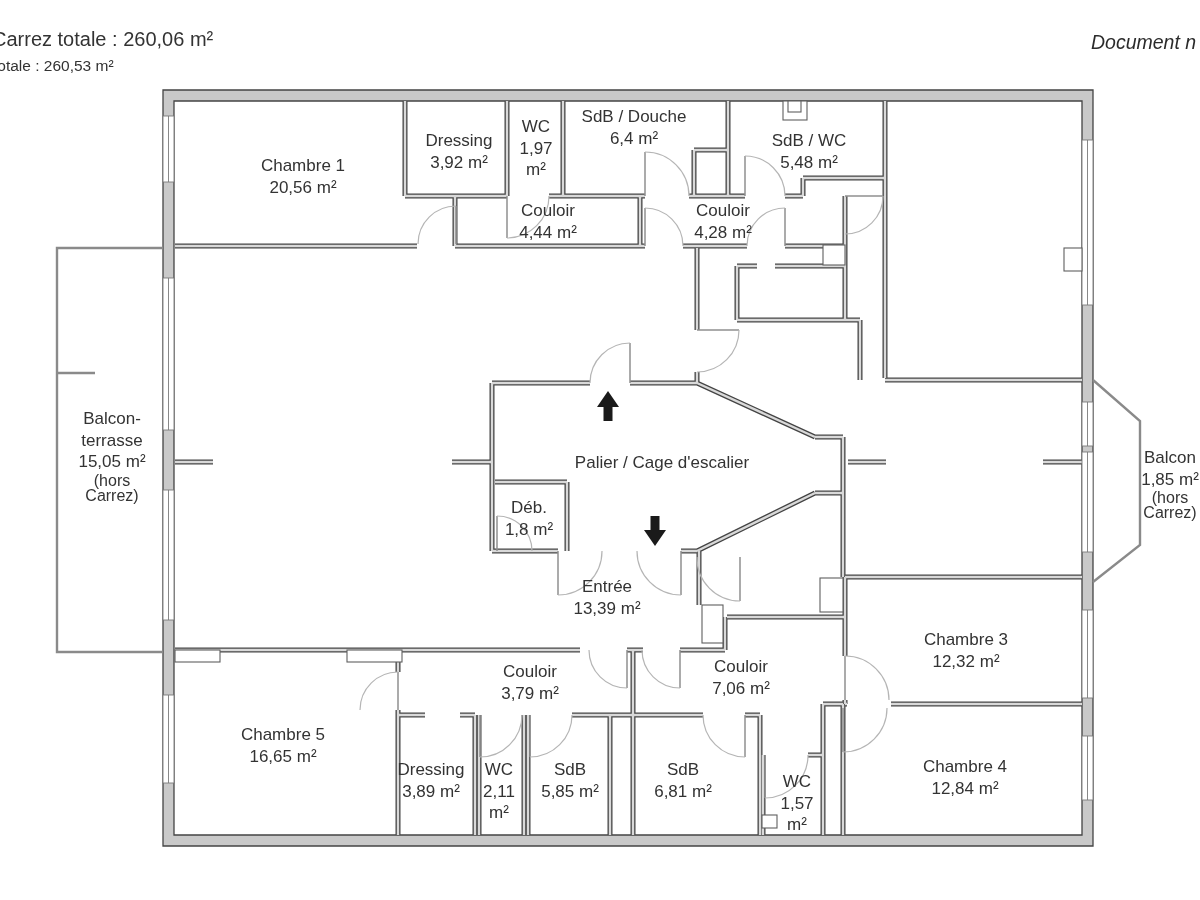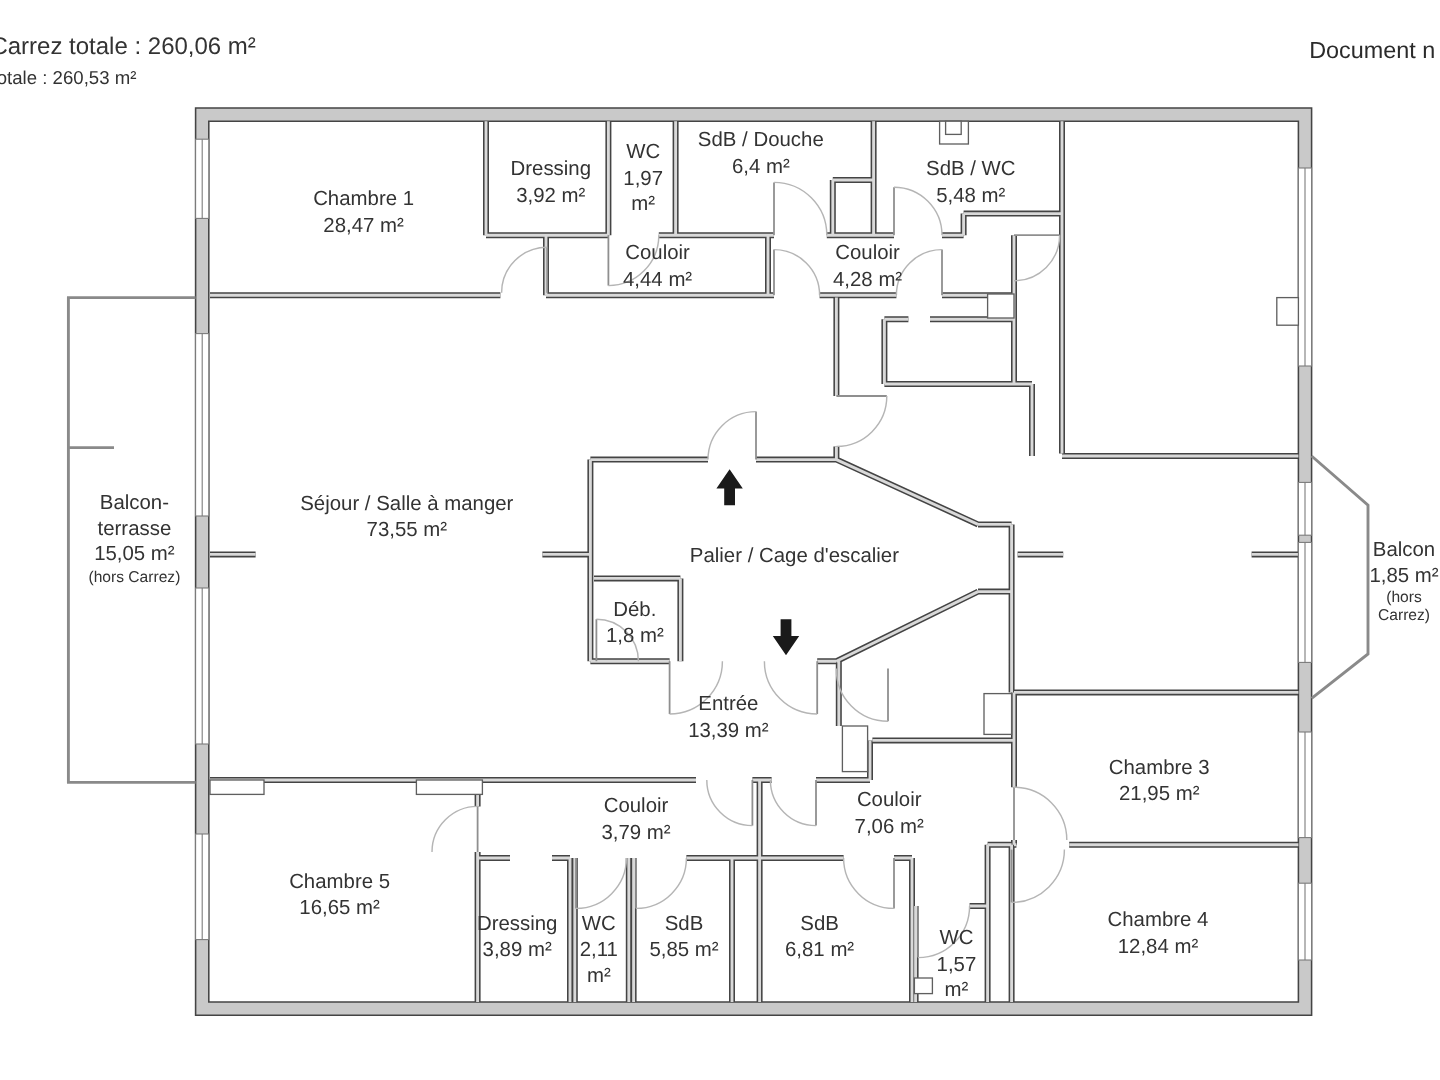--- a/index.html
+++ b/index.html
@@ -21,24 +21,24 @@
   .win-rect{fill:#ffffff;stroke:#7a7a7a;stroke-width:0.9;}
   .win-line{stroke:#7a7a7a;stroke-width:0.9;}
   .box{fill:#ffffff;stroke:#5f5f5f;stroke-width:1.1;}
   .door-arc{stroke:var(--door-arc);stroke-width:1.2;fill:none;}
   .door-leaf{stroke:#8f8f8f;stroke-width:1.5;fill:none;}
   .arrow{fill:#1a1a1a;}
   .room{position:absolute;transform:translateX(-50%);text-align:center;
         font-size:17px;line-height:21.5px;white-space:normal;}
   .room span{display:block;}
   .room span:empty{display:none;}
-  .rnote{font-size:13px;line-height:15px;}
+  .rnote{font-size:16px;line-height:15px;}
   .hdr1{position:absolute;font-size:20px;white-space:nowrap;}
   .hdr2{position:absolute;font-size:15.5px;white-space:nowrap;}
-  .docnote{position:absolute;font-size:19.5px;white-space:nowrap;color:#2b2b2b;}
+  .docnote{position:absolute;font-size:19.5px;font-style:italic;white-space:nowrap;color:#2b2b2b;}
 </style>
 </head>
 <body>
 
 <div id="stage">
 
   <svg id="plan-svg" width="1200" height="900" viewBox="0 0 1200 900">
 
     <path class="outer-wall" d="M163 90 H1093 V846 H163 Z M174 101 H1082 V835 H174 Z"></path>
 
@@ -163,21 +163,21 @@
       <polygon class="arrow" points="655,546 644,530 650.5,530 650.5,516 659.5,516 659.5,530 666,530"></polygon>
     </g>
   </svg>
 
   <div class="hdr1" style="left:-8px;top:28px">Carrez totale :  260,06 m²</div>
   <div class="hdr2" style="left:-7px;top:57px">totale :  260,53 m²</div>
   <div class="docnote" style="left:1091px;top:31px">Document n</div>
 
   <div class="room" style="left:303px;top:155px;width:110px">
     <span class="rn">Chambre 1</span>
-    <span class="ra">28,47 m²</span>
+    <span class="ra">20,56 m²</span>
   </div>
   <div class="room" style="left:459px;top:130px;width:95px">
     <span class="rn">Dressing</span>
     <span class="ra">3,92 m²</span>
   </div>
   <div class="room" style="left:536px;top:116px;width:48px">
     <span class="rn">WC</span>
     <span class="ra">1,97 m²</span>
   </div>
   <div class="room" style="left:634px;top:106px;width:150px">
@@ -188,24 +188,20 @@
     <span class="rn">SdB / WC</span>
     <span class="ra">5,48 m²</span>
   </div>
   <div class="room" style="left:548px;top:200px;width:90px">
     <span class="rn">Couloir</span>
     <span class="ra">4,44 m²</span>
   </div>
   <div class="room" style="left:723px;top:200px;width:90px">
     <span class="rn">Couloir</span>
     <span class="ra">4,28 m²</span>
-  </div>
-  <div class="room" style="left:339px;top:409px;width:260px">
-    <span class="rn">Séjour / Salle à manger</span>
-    <span class="ra">73,55 m²</span>
   </div>
   <div class="room" style="left:662px;top:452px;width:270px">
     <span class="rn">Palier / Cage d'escalier</span>
 
   </div>
   <div class="room" style="left:529px;top:497px;width:60px">
     <span class="rn">Déb.</span>
     <span class="ra">1,8 m²</span>
   </div>
   <div class="room" style="left:112px;top:408px;width:88px">
@@ -217,21 +213,21 @@
     <span class="rn">Balcon</span>
     <span class="ra">1,85 m²</span>
     <span class="rnote">(hors Carrez)</span>
   </div>
   <div class="room" style="left:607px;top:576px;width:110px">
     <span class="rn">Entrée</span>
     <span class="ra">13,39 m²</span>
   </div>
   <div class="room" style="left:966px;top:629px;width:110px">
     <span class="rn">Chambre 3</span>
-    <span class="ra">21,95 m²</span>
+    <span class="ra">12,32 m²</span>
   </div>
   <div class="room" style="left:530px;top:661px;width:90px">
     <span class="rn">Couloir</span>
     <span class="ra">3,79 m²</span>
   </div>
   <div class="room" style="left:741px;top:656px;width:90px">
     <span class="rn">Couloir</span>
     <span class="ra">7,06 m²</span>
   </div>
   <div class="room" style="left:283px;top:724px;width:110px">

